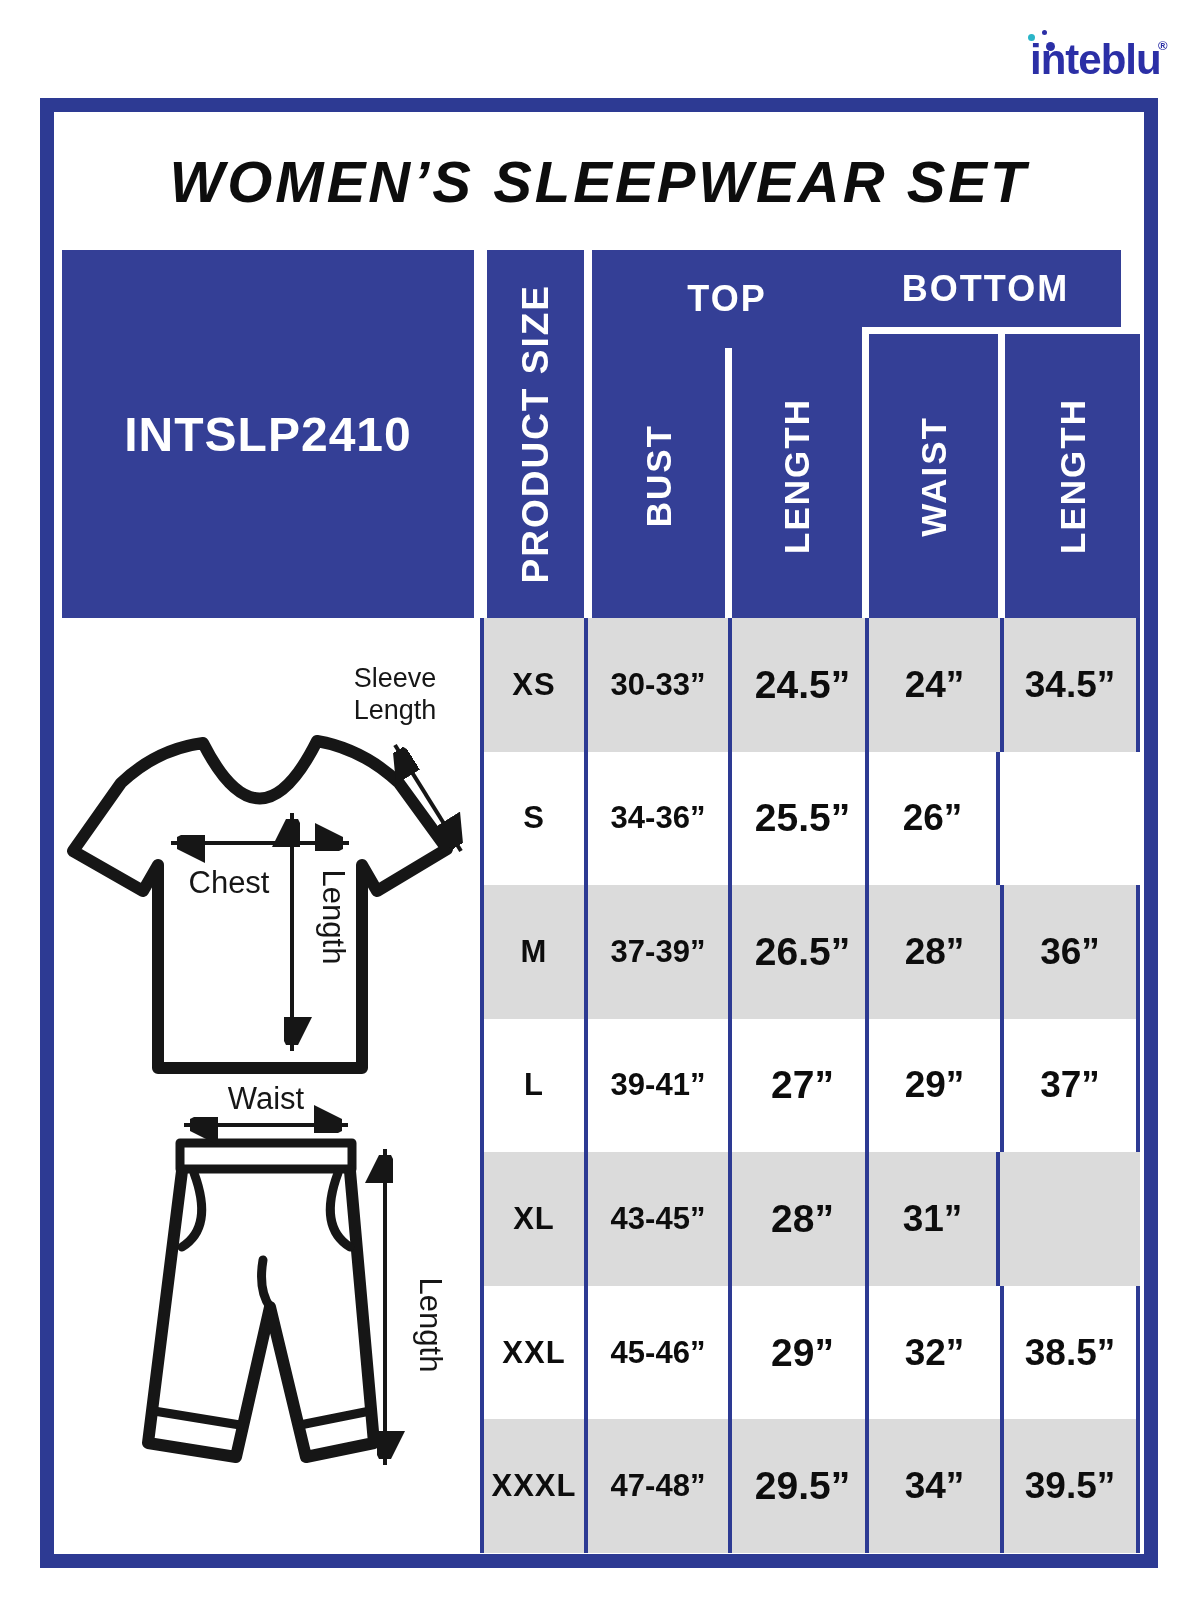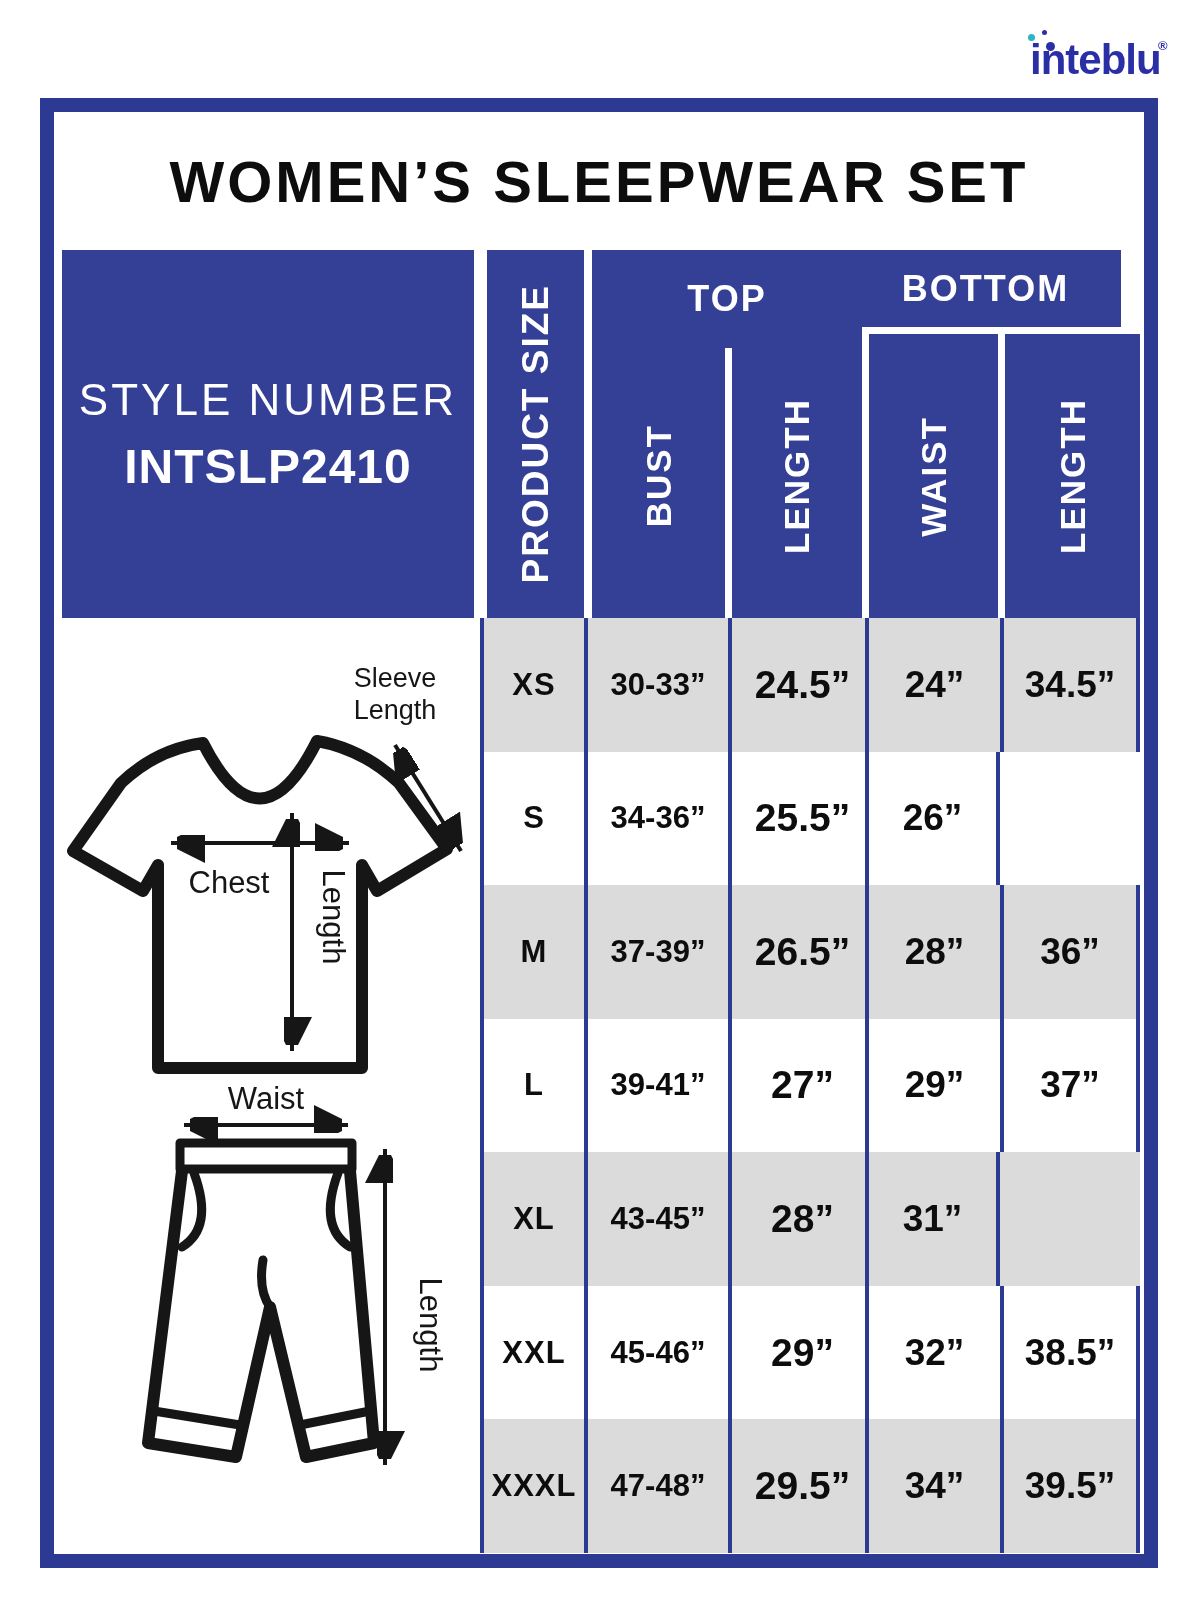--- a/index.html
+++ b/index.html
@@ -32,21 +32,21 @@
   .dot-md{width:9px;height:9px;background:var(--logo-blue);left:46px;top:26px;}
 
   
   .frame{
     position:absolute;left:40px;top:98px;width:1118px;height:1470px;
     border:14px solid var(--blue-dark);background:#ffffff;box-sizing:border-box;
   }
 
   .page-title{
     position:absolute;left:40px;top:148px;width:1118px;text-align:center;
-    font-size:58px;font-weight:800;letter-spacing:3px;color:#0d0d0d;
+    font-size:58px;font-weight:800;letter-spacing:3px;color:#0d0d0d;font-style:italic;
   }
 
   
   .hcell{
     position:absolute;background:var(--blue);color:#ffffff;
     display:flex;align-items:center;justify-content:center;text-align:center;
   }
   .style-block{left:62px;top:250px;width:412px;height:368px;flex-direction:column;gap:14px;}
   .style-label{font-size:44px;font-weight:400;letter-spacing:3px;}
   .style-number{font-size:48px;font-weight:800;letter-spacing:1px;}
@@ -103,21 +103,20 @@
   <span class="dot dot-md"></span>
   <span class="logo-text">inteblu</span>
   <span class="reg">®</span>
 </div>
 
 <div class="frame"></div>
 
 <div class="page-title">WOMEN’S SLEEPWEAR SET</div>
 
 <div class="hcell style-block">
-  <div class="style-label">STYLE NUMBER</div>
   <div class="style-number">INTSLP2410</div>
 </div>
 
 <div class="hcell ps-cell">
   <span class="vtext">PRODUCT SIZE</span>
 </div>
 
 <div class="hcell top-cell">TOP</div>
 <div class="hcell bottom-cell">BOTTOM</div>
 

